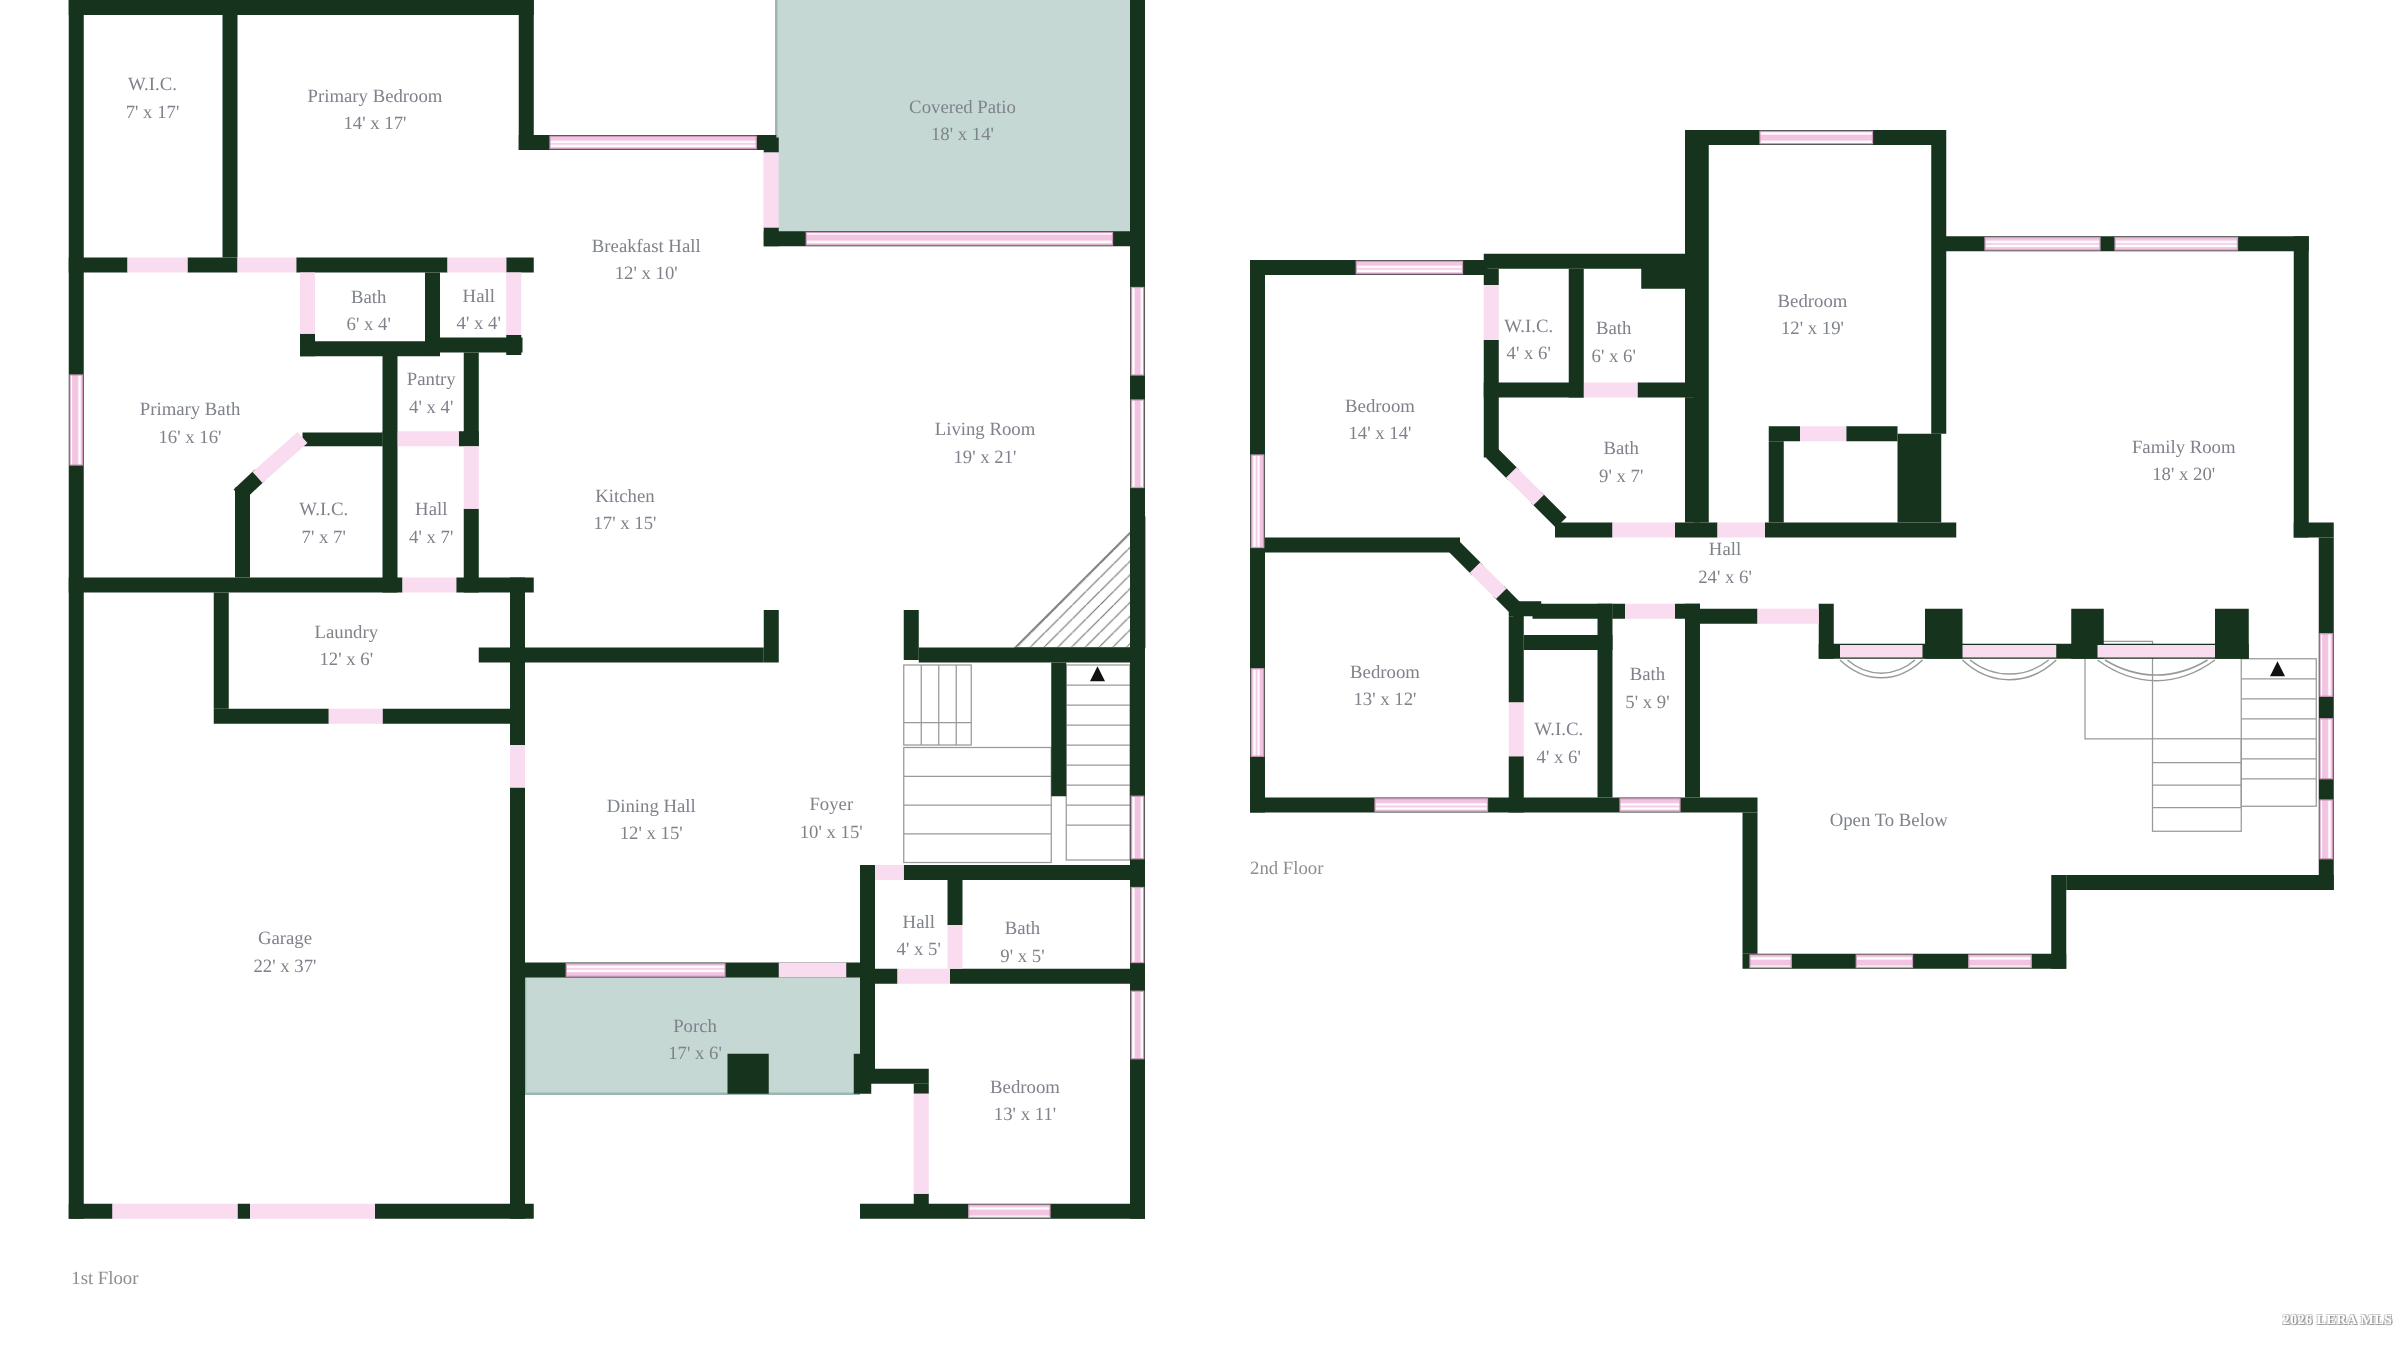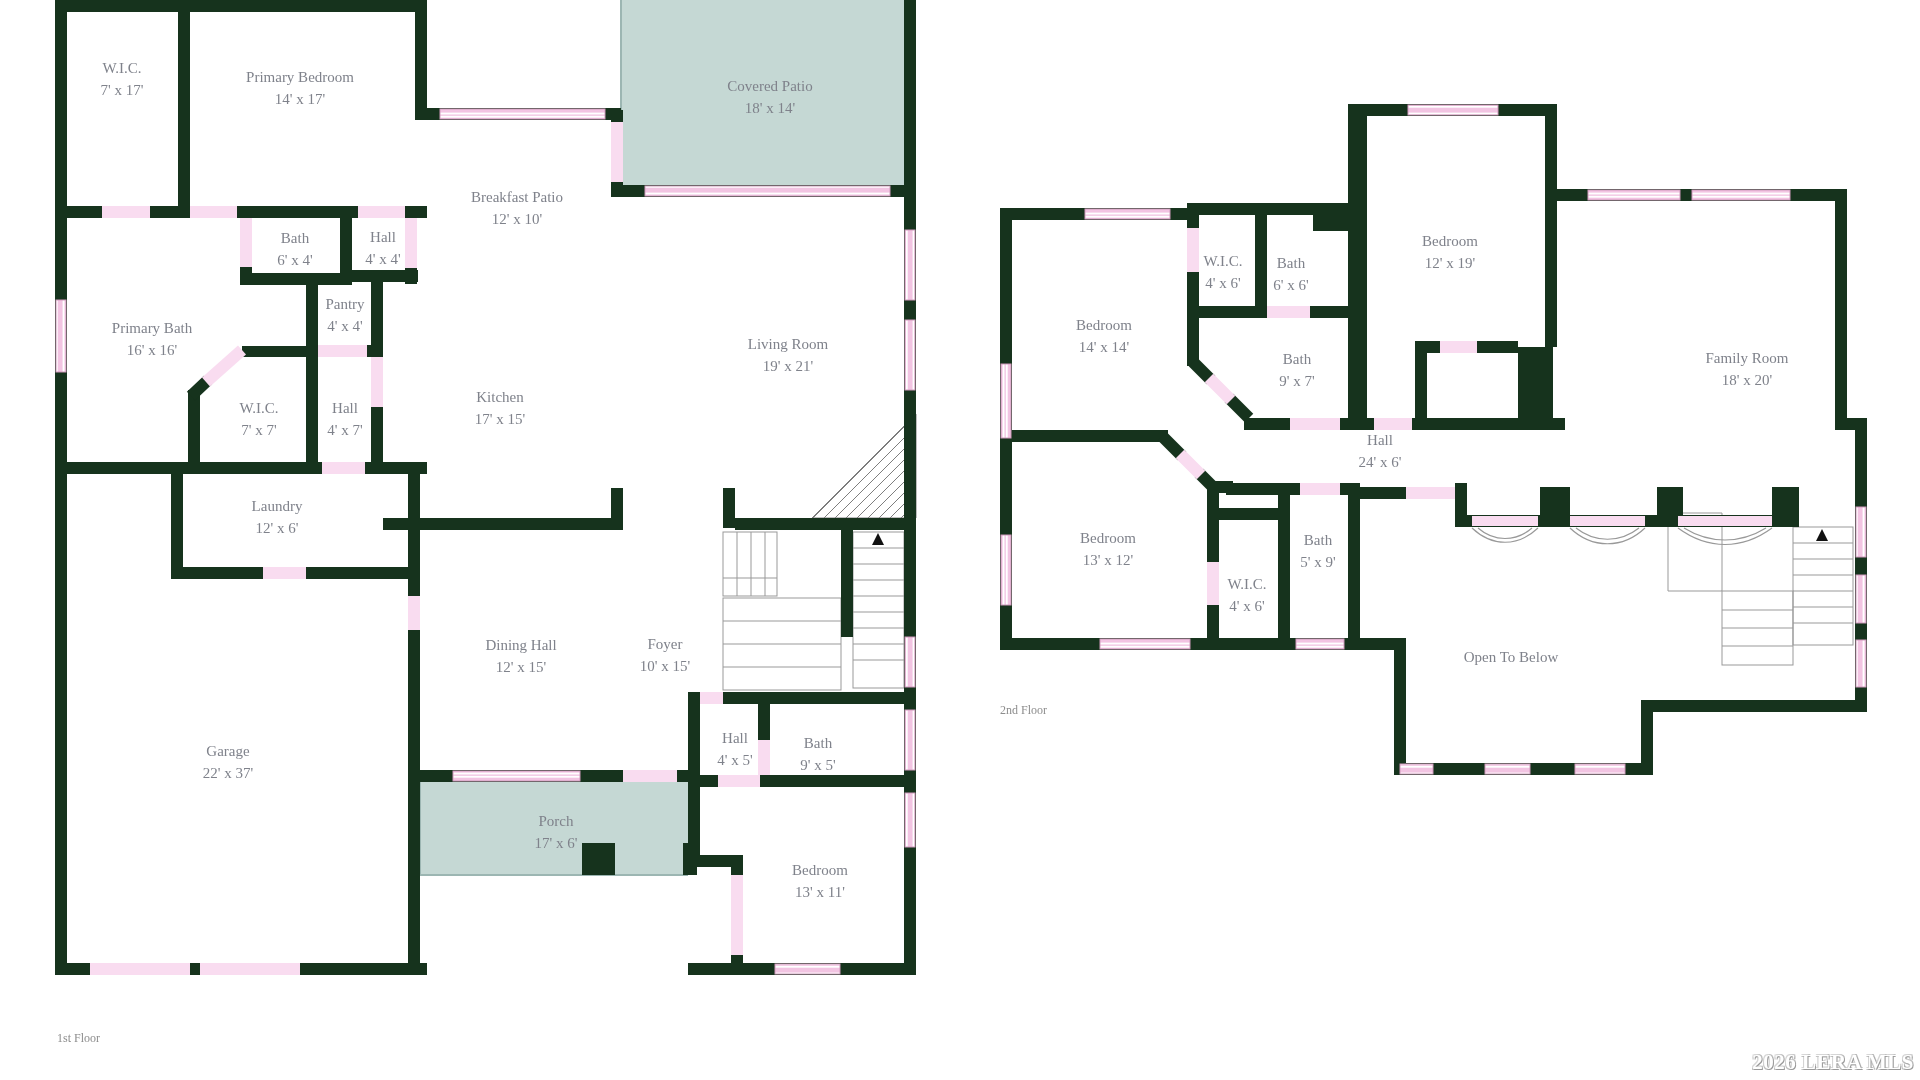--- a/index.html
+++ b/index.html
@@ -2,22 +2,22 @@
 <html><head>
 <meta charset="utf-8">
 <style>
   html,body{margin:0;padding:0;background:#fff;}
   .stage{position:relative;width:1920px;height:1080px;background:#ffffff;overflow:hidden;
          font-family:Liberation Serif, serif;}
   .plan-svg{position:absolute;left:0;top:0;}
   .room-label{position:absolute;transform:translate(-50%,-50%);text-align:center;
               font-size:15px;line-height:1.45;color:#7f828b;white-space:nowrap;}
   .room-label .dims{display:block;}
-  .floor-label{position:absolute;font-size:12px;color:#8d8d8d;transform:translateY(-50%);margin-top:14px;}
-  .watermark{position:absolute;font-size:21px;font-weight:bold;letter-spacing:.5px;color:#ffffff;
+  .floor-label{position:absolute;font-size:15px;color:#8d8d8d;transform:translateY(-50%);}
+  .watermark{position:absolute;font-size:11px;font-weight:bold;letter-spacing:.5px;color:#ffffff;
              text-shadow:1px 1px 0 #9a9a9a,-1px -1px 0 #d6d6d6,1px -1px 0 #bdbdbd,-1px 1px 0 #bdbdbd;}
 </style>
 </head>
 <body>
 
 <div class="stage">
 
   <svg class="plan-svg" width="1920" height="1080" viewBox="0 0 1920 1080">
     <defs>
       <pattern id="winH" width="6" height="10" patternUnits="userSpaceOnUse">
@@ -263,21 +263,21 @@
 
     <g fill="#111">
       <polygon points="872,545 884,545 878,533"></polygon>
       <polygon points="1816,541 1828,541 1822,529"></polygon>
     </g>
   </svg>
 
   <div class="room-label" style="left:122px;top:80px"><span>W.I.C.</span><span class="dims">7' x 17'</span></div>
   <div class="room-label" style="left:300px;top:89px"><span>Primary Bedroom</span><span class="dims">14' x 17'</span></div>
   <div class="room-label" style="left:770px;top:98px"><span>Covered Patio</span><span class="dims">18' x 14'</span></div>
-  <div class="room-label" style="left:517px;top:209px"><span>Breakfast Patio</span><span class="dims">12' x 10'</span></div>
+  <div class="room-label" style="left:517px;top:209px"><span>Breakfast Hall</span><span class="dims">12' x 10'</span></div>
   <div class="room-label" style="left:295px;top:250px"><span>Bath</span><span class="dims">6' x 4'</span></div>
   <div class="room-label" style="left:383px;top:249px"><span>Hall</span><span class="dims">4' x 4'</span></div>
   <div class="room-label" style="left:152px;top:340px"><span>Primary Bath</span><span class="dims">16' x 16'</span></div>
   <div class="room-label" style="left:345px;top:316px"><span>Pantry</span><span class="dims">4' x 4'</span></div>
   <div class="room-label" style="left:259px;top:420px"><span>W.I.C.</span><span class="dims">7' x 7'</span></div>
   <div class="room-label" style="left:345px;top:420px"><span>Hall</span><span class="dims">4' x 7'</span></div>
   <div class="room-label" style="left:500px;top:409px"><span>Kitchen</span><span class="dims">17' x 15'</span></div>
   <div class="room-label" style="left:788px;top:356px"><span>Living Room</span><span class="dims">19' x 21'</span></div>
   <div class="room-label" style="left:277px;top:518px"><span>Laundry</span><span class="dims">12' x 6'</span></div>
   <div class="room-label" style="left:521px;top:657px"><span>Dining Hall</span><span class="dims">12' x 15'</span></div>

